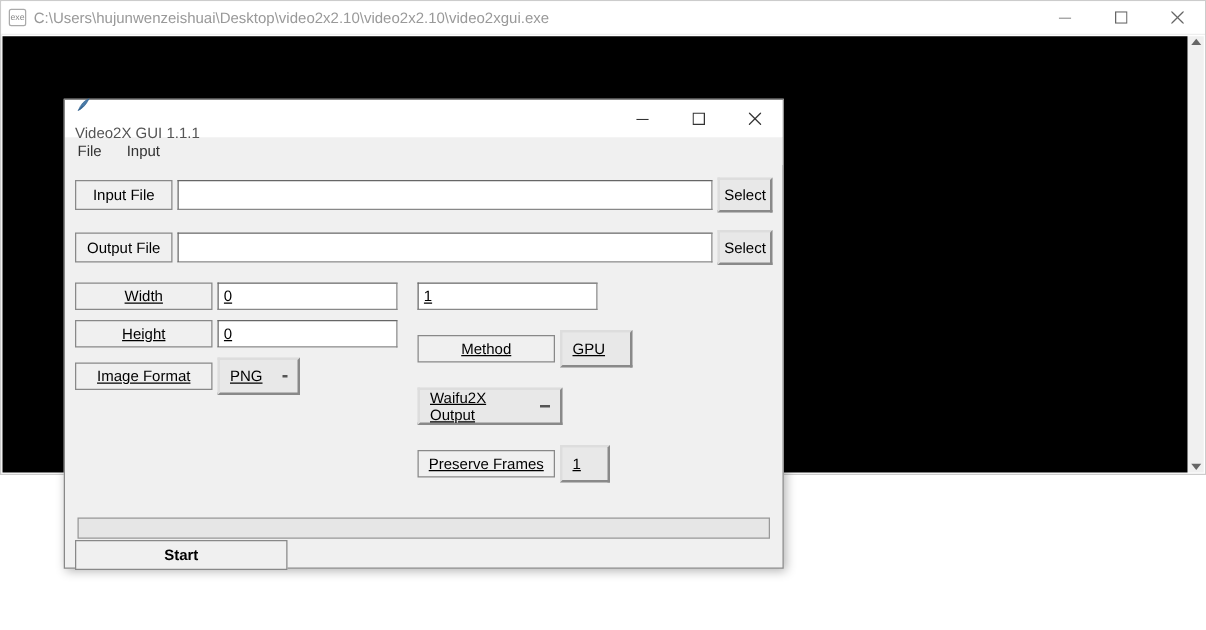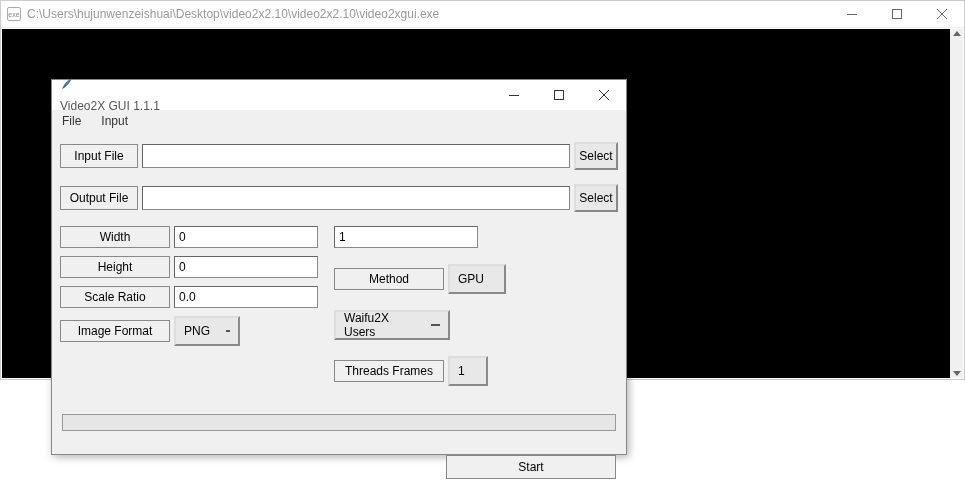--- a/index.html
+++ b/index.html
@@ -34,35 +34,35 @@
     
     
     .form-area { padding: 10px 8px 6px 8px; }
     .file-row { display: flex; align-items: center; gap: 4px; margin-bottom: 14px; }
     .label-btn { width: 78px; height: 24px; border: 1px solid #888; background: #f0f0f0; display: flex; align-items: center; justify-content: center; cursor: default; }
     .file-input { flex: 1; height: 24px; border: 1px solid #888; border-top-color: #666; border-left-color: #666; background: #fff; padding: 0 4px; }
     .select-btn { width: 44px; height: 28px; border: 2px outset #ddd; background: #e8e8e8; display: flex; align-items: center; justify-content: center; }
     
     .options-grid { display: flex; gap: 16px; margin-top: 4px; }
     .left-col, .right-col { display: flex; flex-direction: column; gap: 8px; }
-    .opt-row { display: flex; align-items: center; gap: 4px; }
+    .opt-row { display: flex; align-items: center; gap: 4px; text-decoration: underline; }
     .label-cell { width: 110px; height: 22px; border: 1px solid #888; background: #f0f0f0; display: flex; align-items: center; justify-content: center; }
     .val-input { width: 144px; height: 22px; border: 1px solid #888; border-top-color: #666; border-left-color: #666; background: #fff; padding: 0 4px; }
     .dropdown-btn { height: 24px; border: 2px outset #ddd; background: #e8e8e8; display: flex; align-items: center; justify-content: space-between; padding: 13px 8px; gap: 12px; }
     .dd-img-format { width: 66px; }
     .dd-method { width: 58px; }
     .dd-driver { width: 116px; }
     .dd-preserve { width: 40px; }
     .dd-indicator { width: 10px; height: 2px; background: #555; margin-left: 4px; }
     
     .right-col .opt-row { margin-bottom: 8px; }
     
     .progress-bar { margin: 20px 2px 0 2px; height: 17px; border: 1px solid #999; background: #e6e6e6; }
     
-    .start-row { display: flex; justify-content: flex-end; margin-top: 24px; padding-right: 2px; }
+    .start-row { display: flex; justify-content: flex-start; margin-top: 1px; padding-right: 2px; font-weight: bold; }
     .start-btn { width: 170px; height: 24px; border: 1px solid #888; background: #f0f0f0; display: flex; align-items: center; justify-content: center; }
   </style>
 </head>
 <body>
 
 <div class="outer-window">
   <div class="outer-titlebar">
     <div class="title-left">
       <div class="outer-icon">exe</div>
       <span>C:\Users\hujunwenzeishuai\Desktop\video2x2.10\video2x2.10\video2xgui.exe</span>
@@ -144,24 +144,20 @@
           <div class="left-col">
             <div class="opt-row">
               <div class="label-cell">Width</div>
               <input class="val-input" value="0" style="">
             </div>
             <div class="opt-row">
               <div class="label-cell">Height</div>
               <input class="val-input" value="0" style="">
             </div>
             <div class="opt-row">
-              <div class="label-cell">Scale Ratio</div>
-              <input class="val-input" value="0.0" style="">
-            </div>
-            <div class="opt-row">
               <div class="label-cell">Image Format</div>
               <div class="dropdown-btn dd-img-format">
                 <span>PNG</span>
                 <span class="dd-indicator"></span>
               </div>
             </div>
           </div>
 
           <div class="right-col">
             <div class="opt-row">
@@ -169,26 +165,26 @@
             </div>
             <div class="opt-row">
               <div class="label-cell">Method</div>
               <div class="dropdown-btn dd-method">
                 <span>GPU</span>
                 <span class="dd-indicator"></span>
               </div>
             </div>
             <div class="opt-row">
               <div class="dropdown-btn dd-driver">
-                <span>Waifu2X Users</span>
-                <span class="dd-indicator"></span>
-              </div>
-            </div>
-            <div class="opt-row">
-              <div class="label-cell">Threads Frames</div>
+                <span>Waifu2X Output</span>
+                <span class="dd-indicator"></span>
+              </div>
+            </div>
+            <div class="opt-row">
+              <div class="label-cell">Preserve Frames</div>
               <div class="dropdown-btn dd-preserve">
                 <span>1</span>
                 <span class="dd-indicator"></span>
               </div>
             </div>
           </div>
         </div>
 
         <div class="progress-bar"></div>
 

